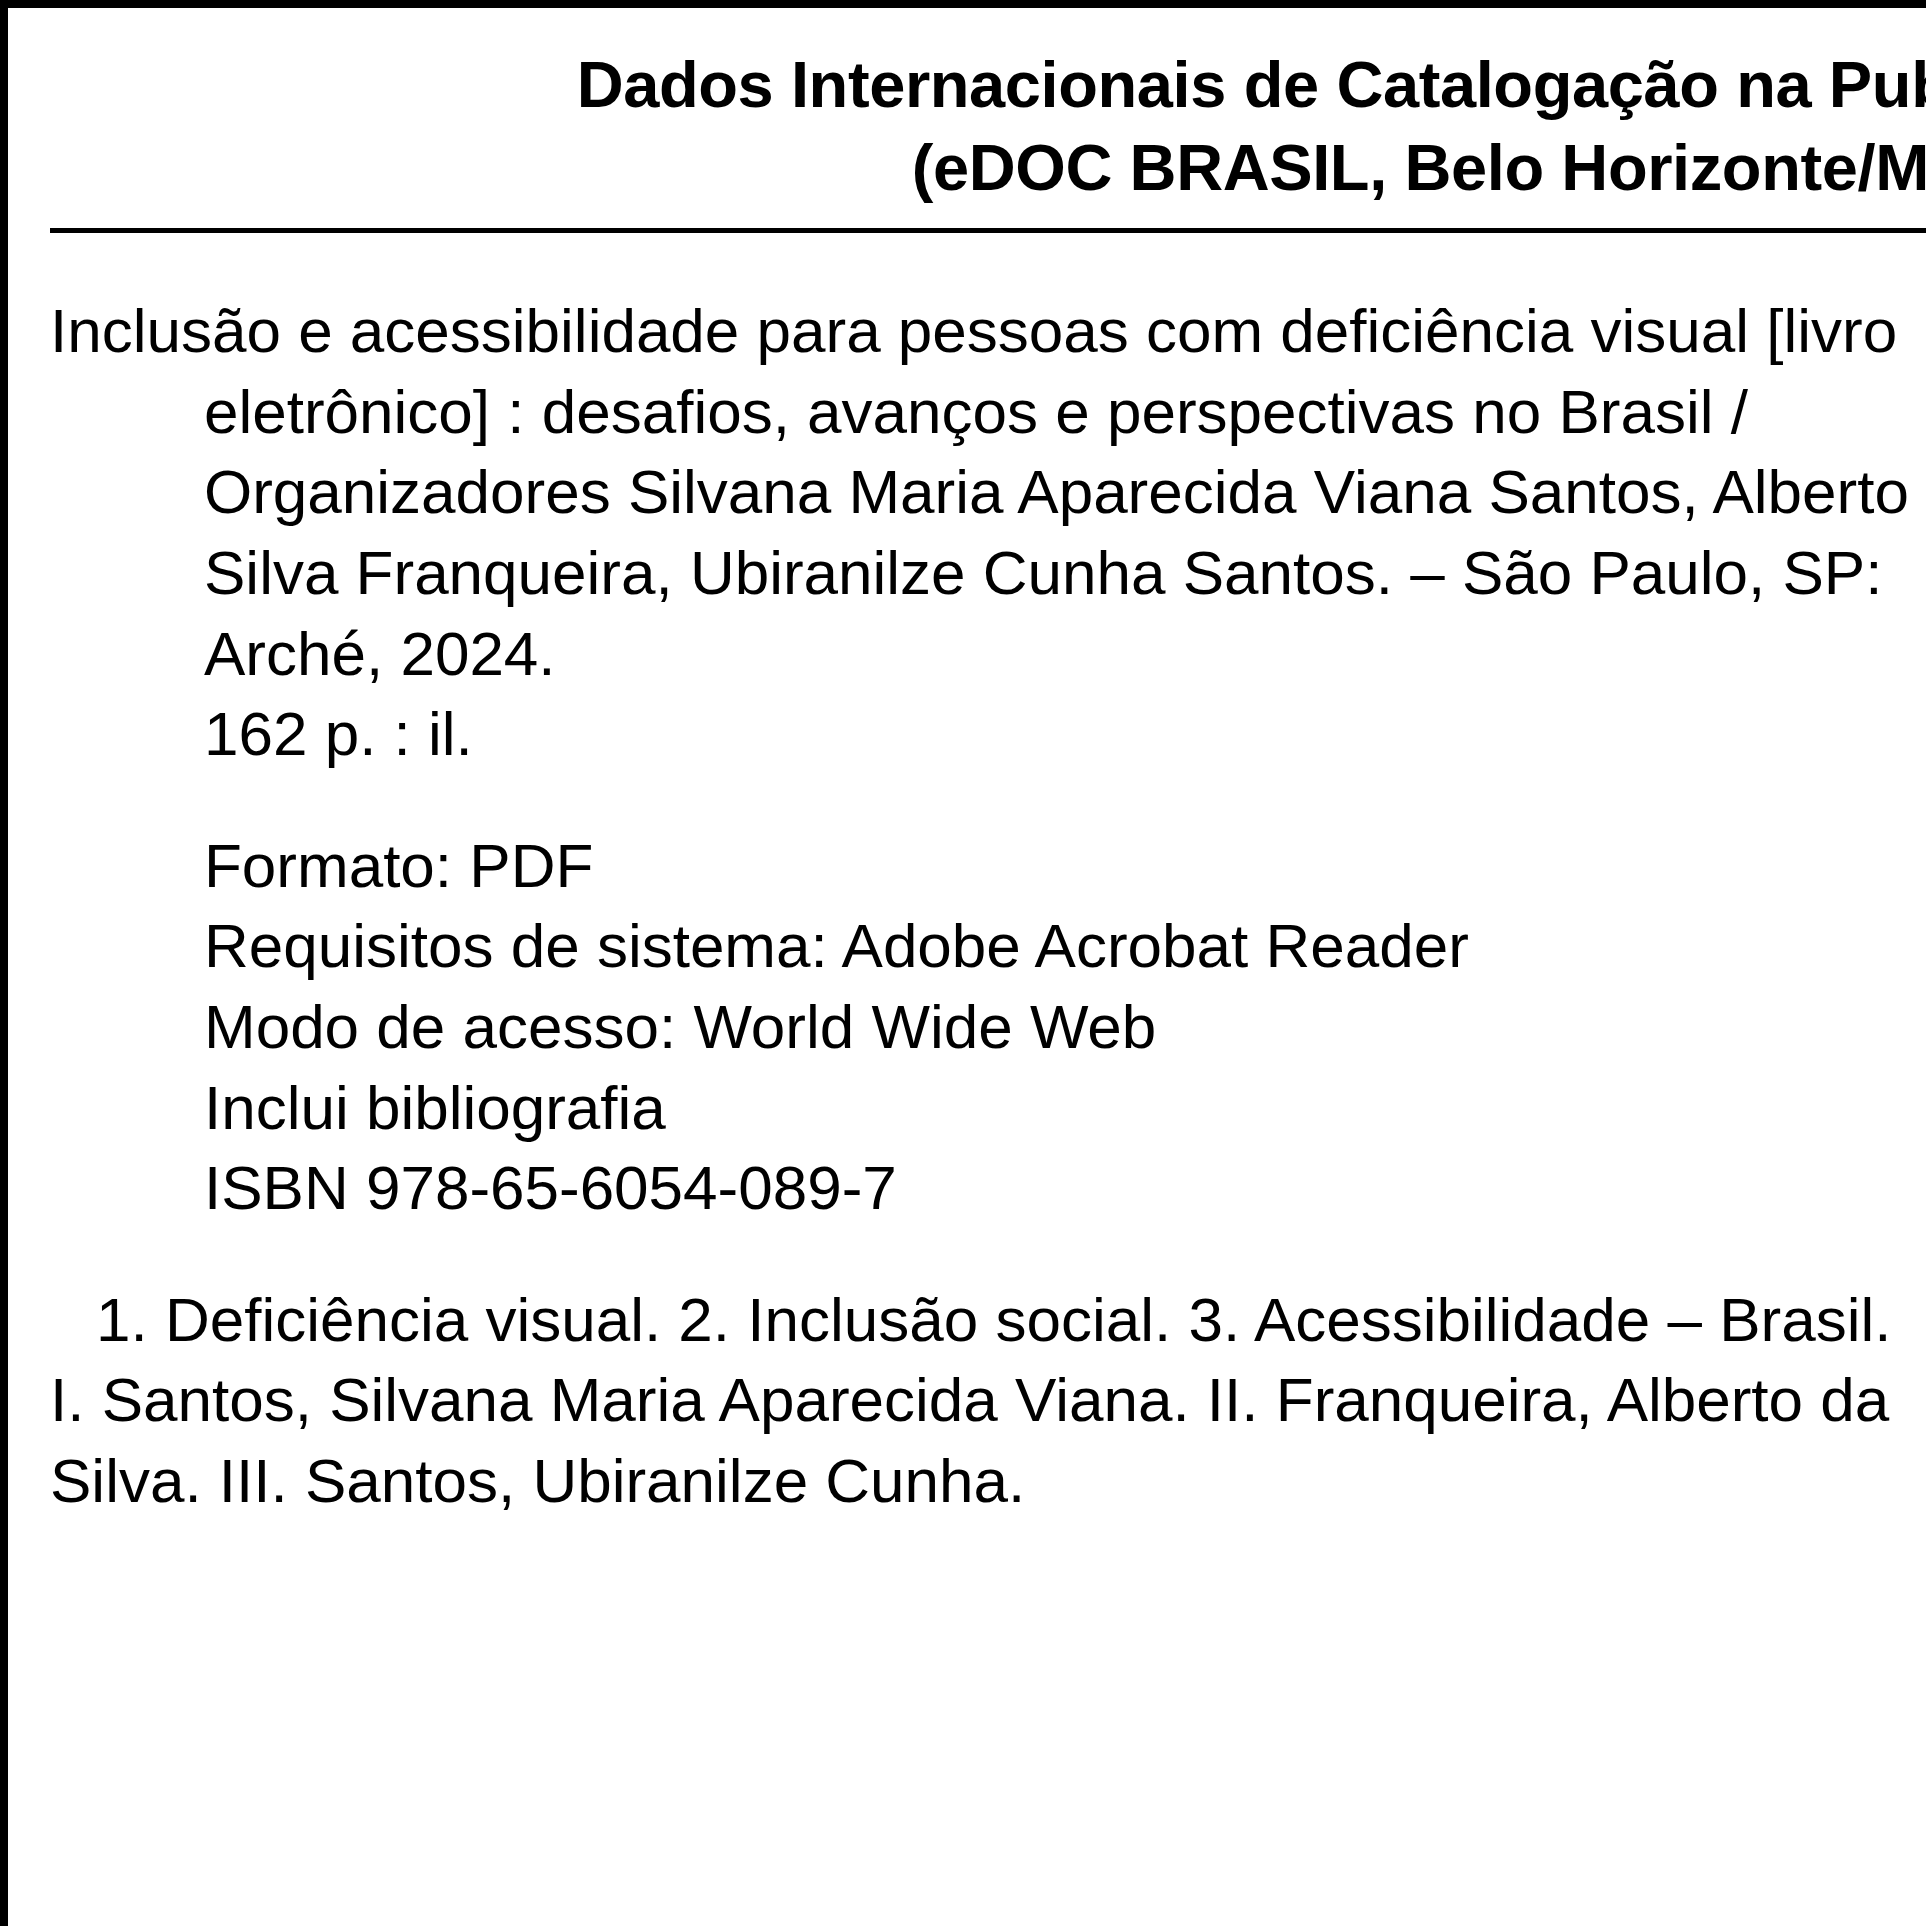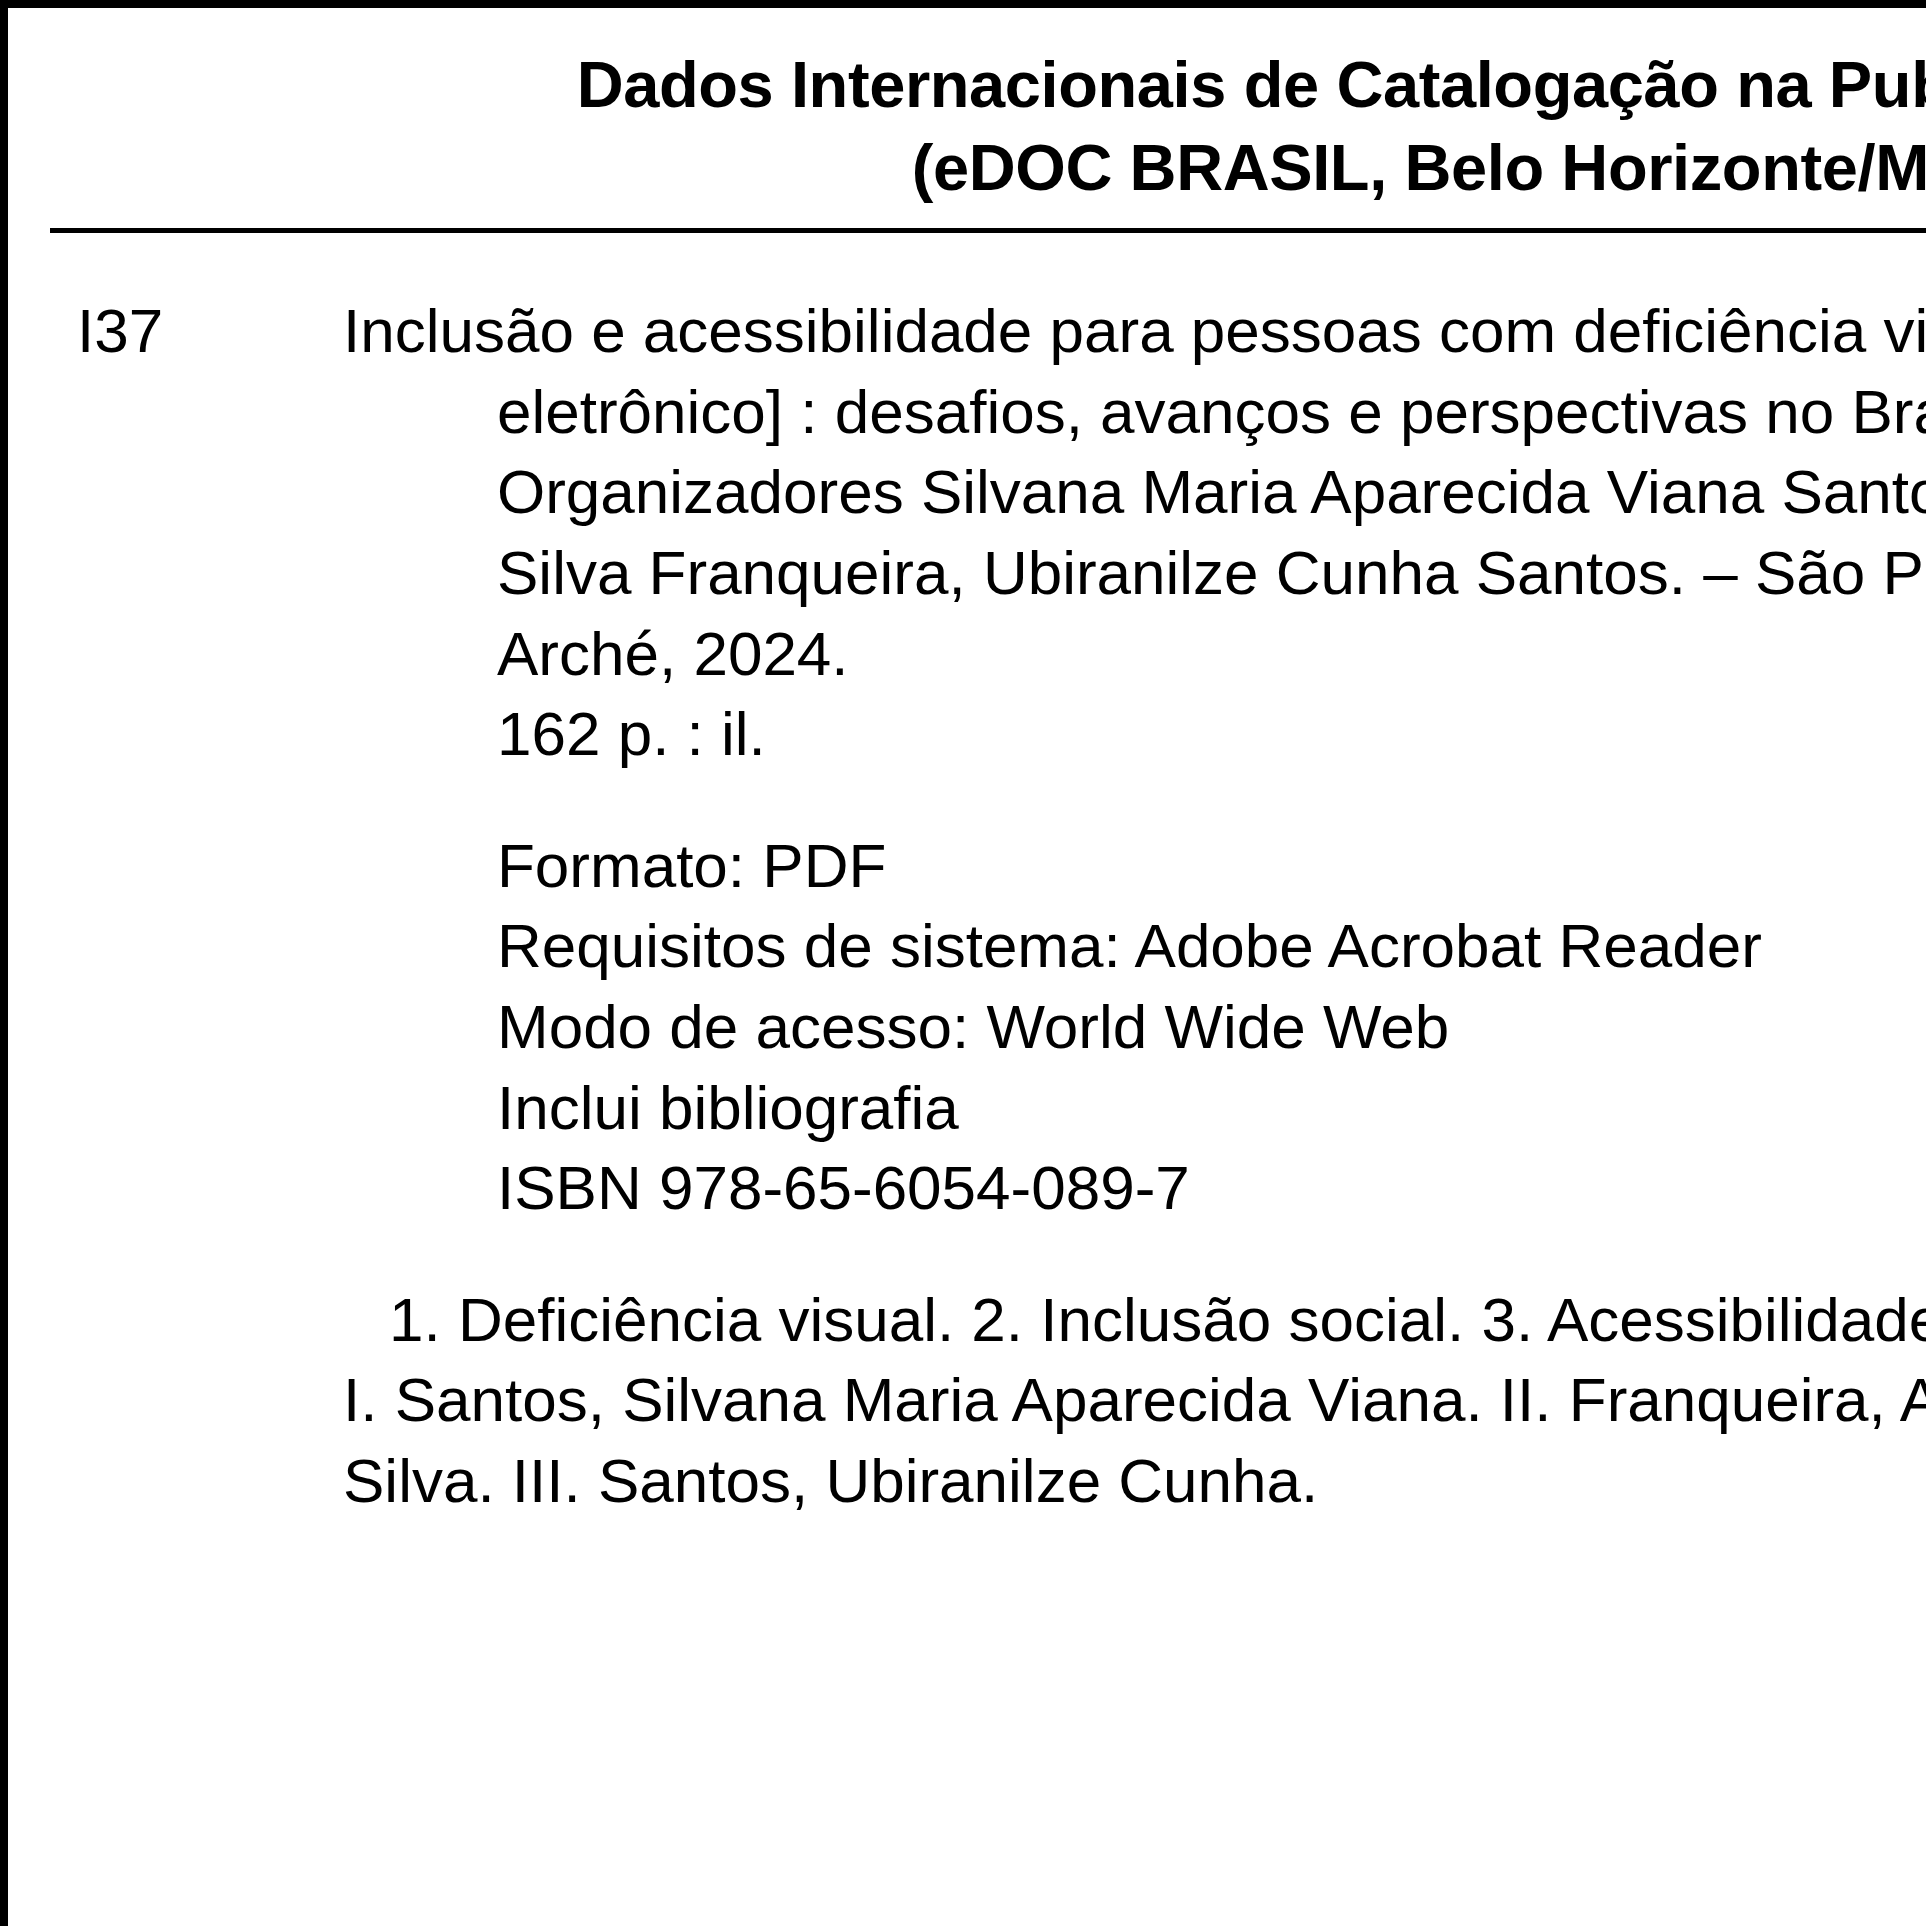--- a/index.html
+++ b/index.html
@@ -137,21 +137,20 @@
 
     <div class="cip-header">
       <span class="line">Dados Internacionais de Catalogação na Publicação (CIP)</span>
       <span class="line">(eDOC BRASIL, Belo Horizonte/MG)</span>
     </div>
 
     <div class="rule"></div>
 
     <div class="cip-body">
 
-      <div class="call-number">I37</div>
 
       <div class="entry">
 
         <div class="title-block">
           <p class="first-line">Inclusão e acessibilidade para pessoas com deficiência visual [livro</p>
           <p>eletrônico] : desafios, avanços e perspectivas no Brasil /</p>
           <p>Organizadores Silvana Maria Aparecida Viana Santos, Alberto da</p>
           <p>Silva Franqueira, Ubiranilze Cunha Santos. – São Paulo, SP:</p>
           <p>Arché, 2024.</p>
         </div>

